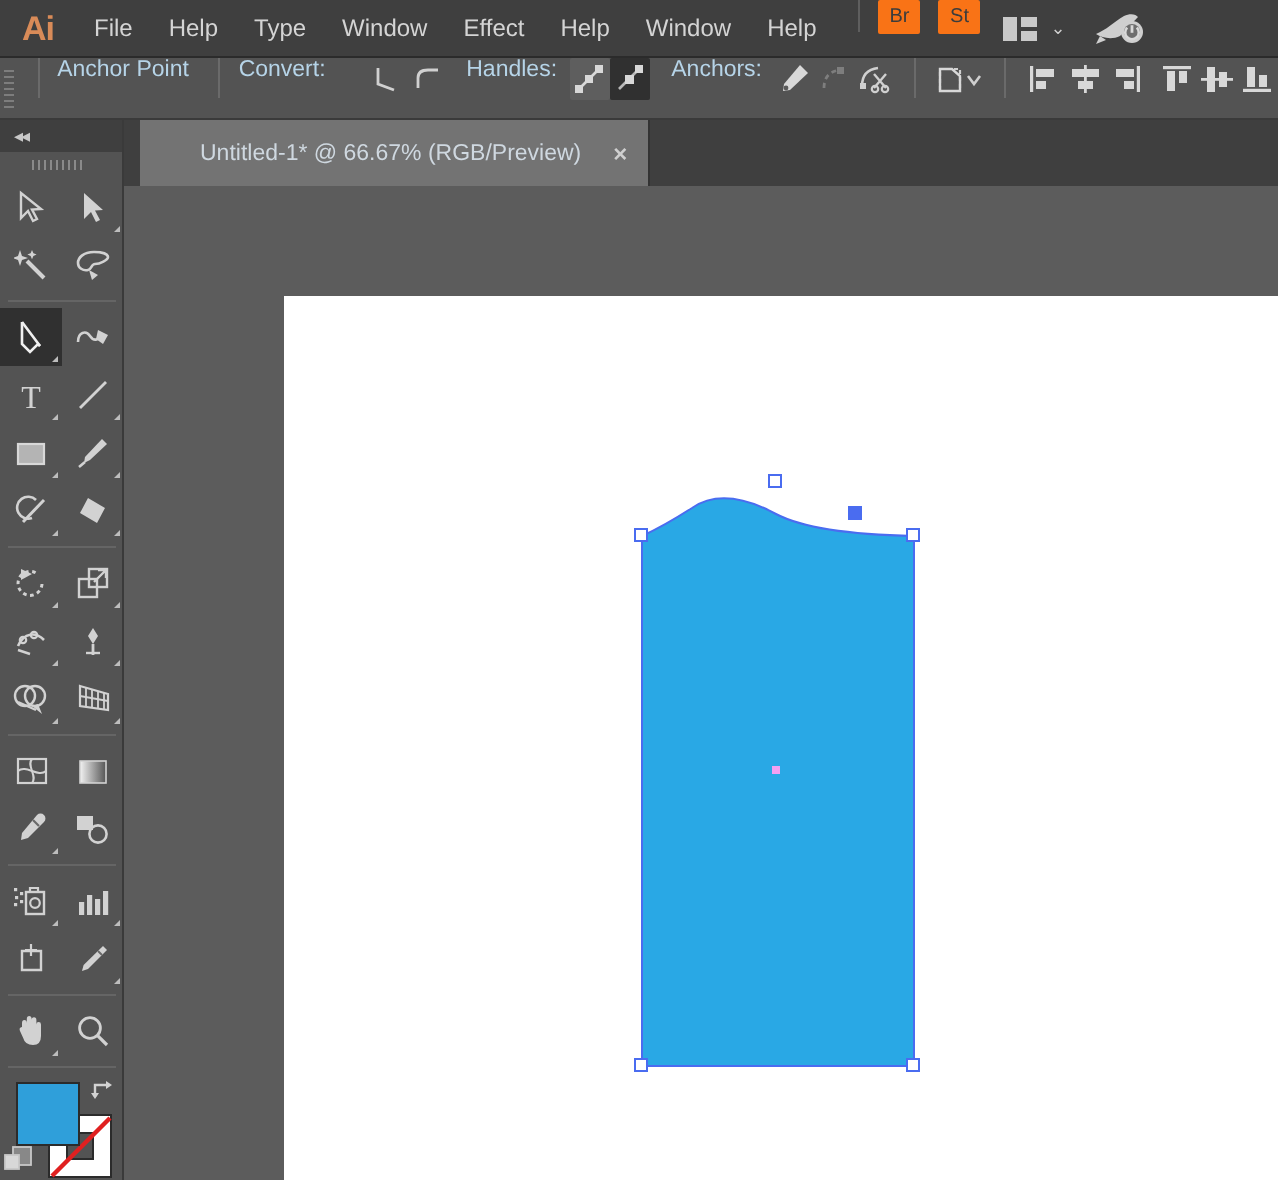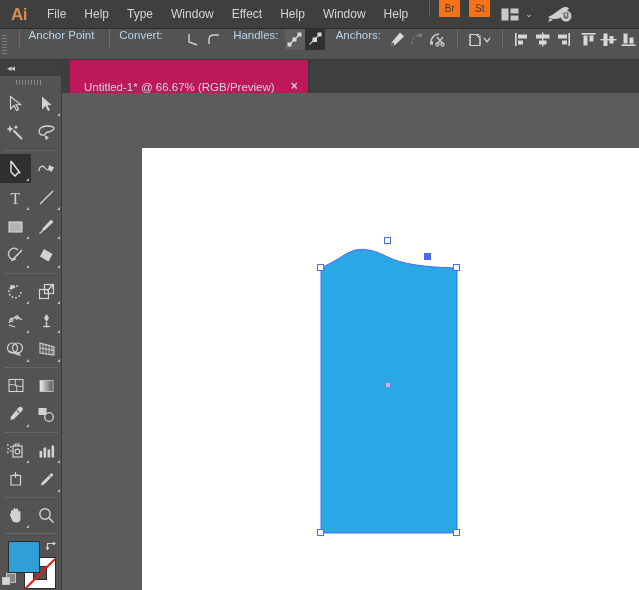--- a/index.html
+++ b/index.html
@@ -63,22 +63,22 @@
   .icon-btn.active { background: #303030; }
   .icon-btn.raised { background: #5e5e5e; }
 
   
   #tabbar {
     position: absolute; left: 62px; top: 60px; width: 577px; height: 33px;
     background: #3f3f3f;
   }
   #doc-tab {
     position: absolute; left: 8px; top: 0; height: 33px;
-    background: #be185d;
-    display: flex; align-items: flex-end; padding: 0 10px 0 14px;
+    background: #737373;
+    display: flex; align-items: center; padding: 0 10px 0 30px;
     border-right: 1px solid #333;
   }
   #doc-tab-title { color: #cfd8e0; font-size: 11.5px; white-space: nowrap; }
   #doc-tab-close {
     color: #cfcfcf; font-size: 12px; margin-left: 16px; font-weight: bold;
   }
 
   
   #toolpanel {
     position: absolute; left: 0; top: 60px; width: 62px; height: 530px;

